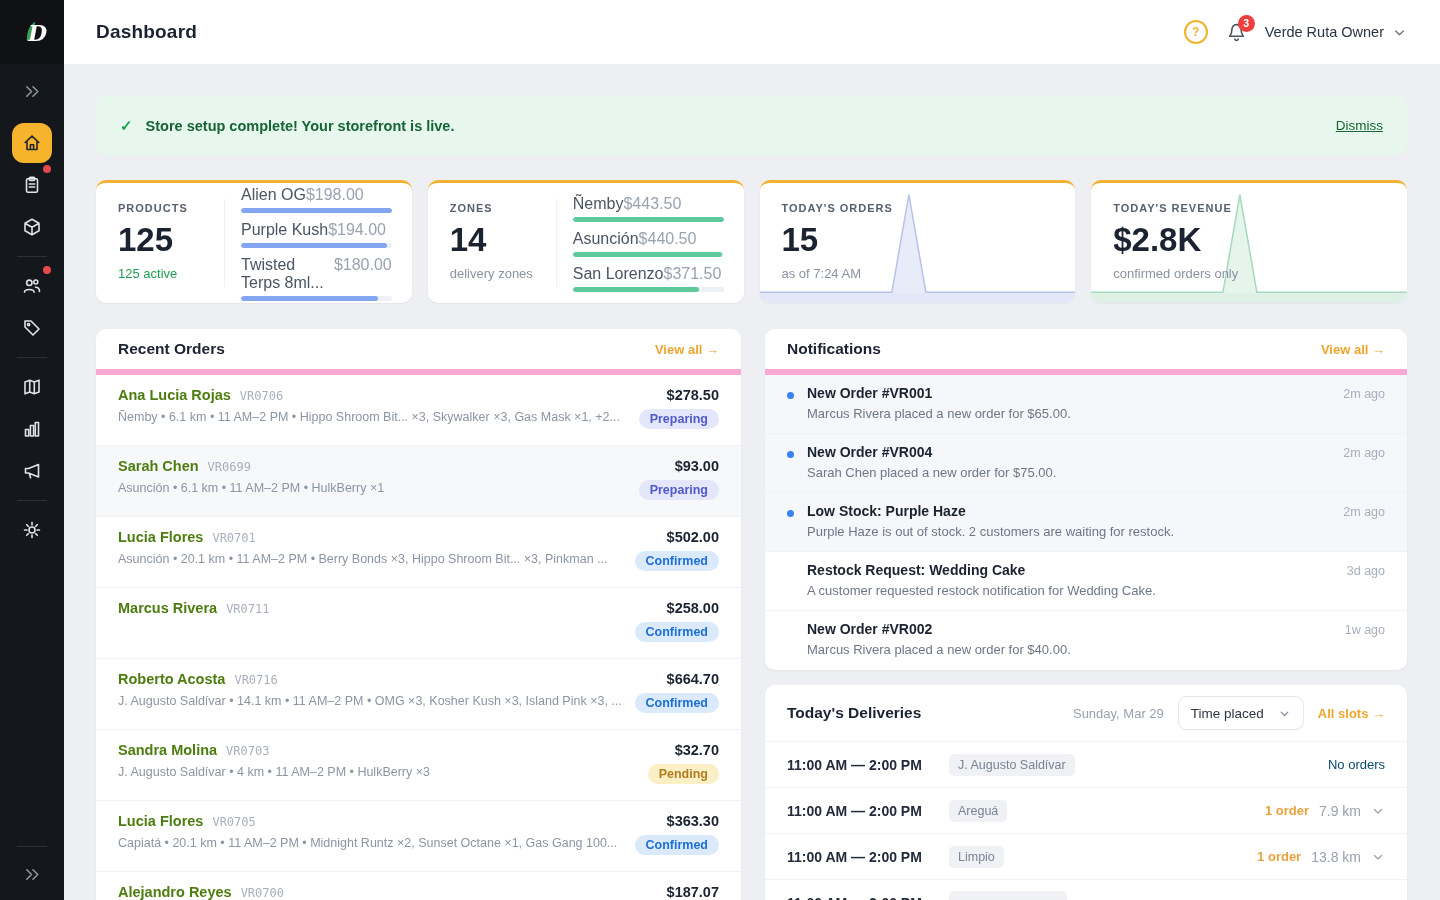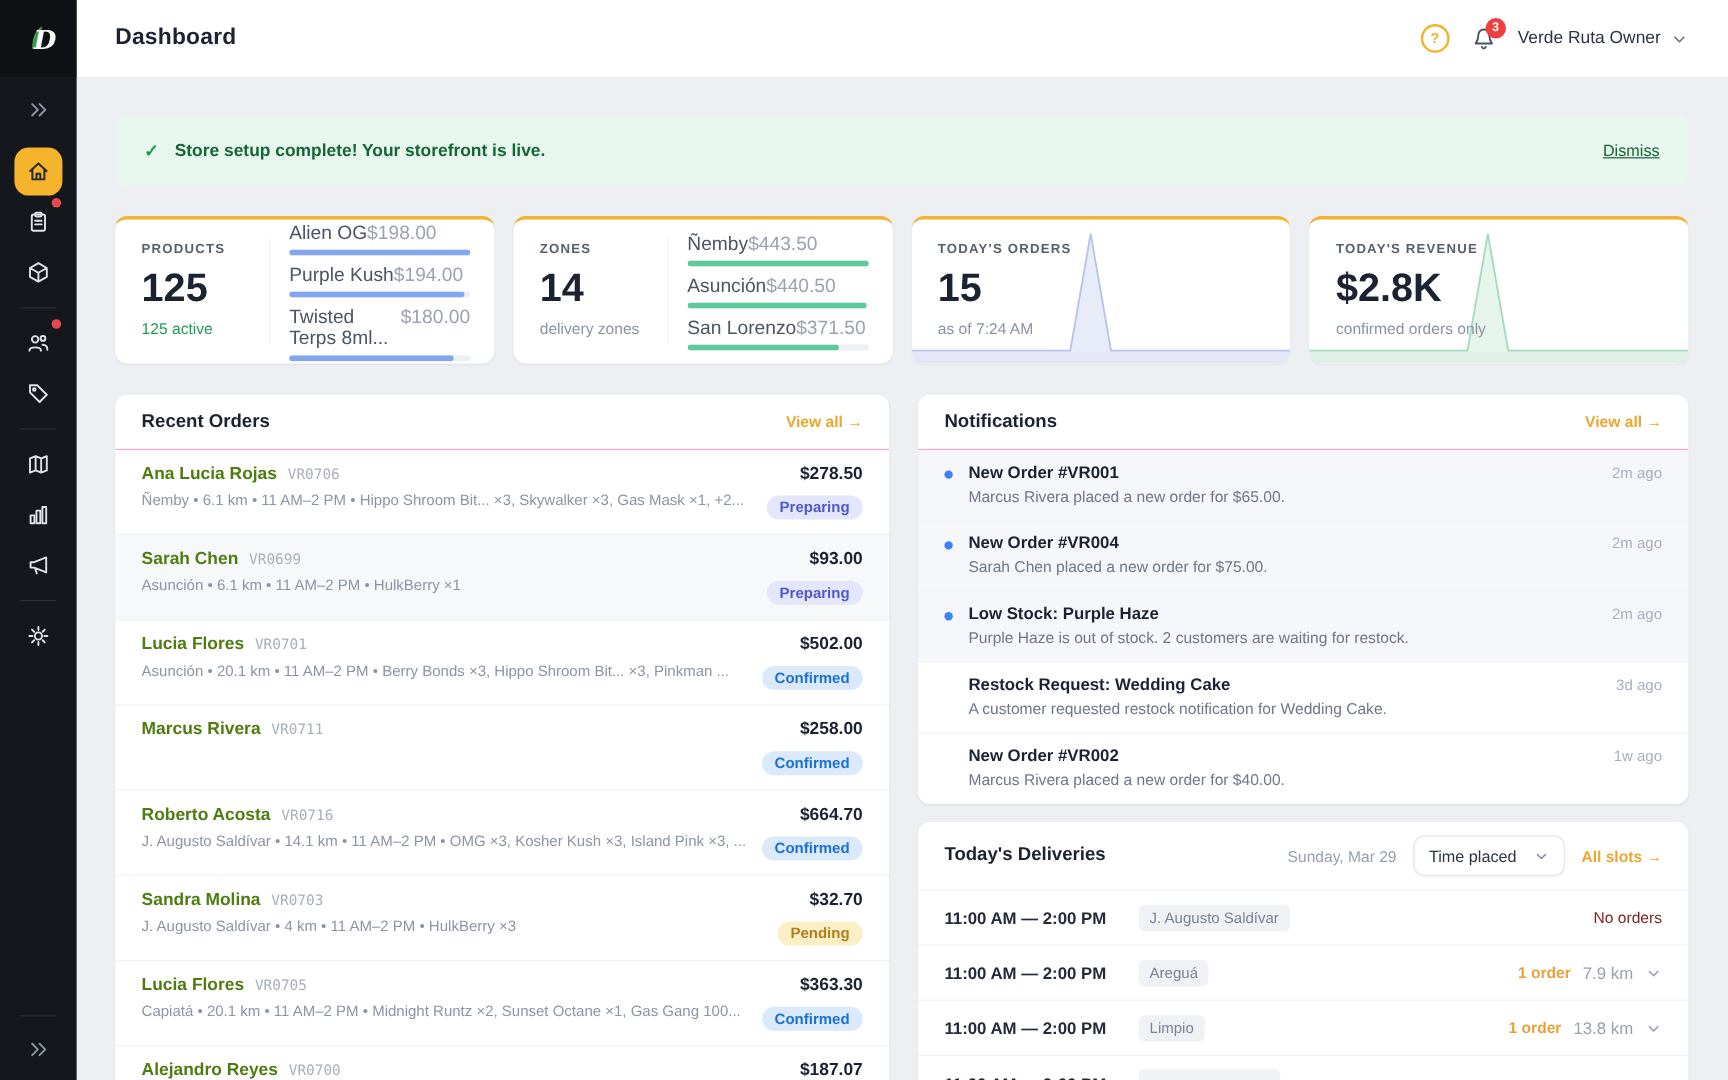--- a/index.html
+++ b/index.html
@@ -54,33 +54,33 @@
   .bar i { display:block; height:100%; border-radius:3px; }
   .bar.blue i { background:#82A7F0; }
   .bar.green i { background:#5EC99B; }
   .card-spark { padding:19px 0 0 22px; position:relative; }
   .card-spark .stat-label, .card-spark .stat-value, .card-spark .stat-sub { position:relative; z-index:1; }
   .spark { position:absolute; left:0; top:0; width:100%; height:100%; z-index:0; }
 
   
   .grid { margin-top:26px; display:grid; grid-template-columns:645px 642px; gap:24px; align-items:start; }
   .panel { background:#fff; border-radius:10px; box-shadow:0 1px 2px rgba(16,24,40,.05); overflow:hidden; }
-  .panel-head { height:46px; display:flex; align-items:center; padding:0 22px; border-bottom:1px solid #f9a8d4; }
+  .panel-head { height:46px; display:flex; align-items:center; padding:0 22px; border-bottom:6px solid #f9a8d4; }
   .panel-title { font-size:15.5px; font-weight:700; color:#1B2230; }
   .view-all { margin-left:auto; font-size:13px; font-weight:600; color:#EDA62E; cursor:pointer; }
 
   
   .order-row { height:71px; padding:12px 22px; display:flex; border-bottom:1px solid #F0F2F5; }
   .order-row.highlight { background:#F6F8FA; }
   .order-left { flex:1; min-width:0; }
   .order-name-line { display:flex; align-items:baseline; gap:9px; }
   .order-name { font-size:14.5px; font-weight:700; color:#4d7c0f; }
   .order-id { font-size:12px; color:#A8AFBC; font-family:"DejaVu Sans Mono", monospace; }
   .order-meta { margin-top:7px; font-size:12.5px; color:#8C95A4; white-space:nowrap; overflow:hidden; max-width:520px; }
-  .order-right { display:flex; flex-direction:column; align-items:flex-end; flex-shrink:0;justify-content:space-between; }
+  .order-right { display:flex; flex-direction:column; align-items:flex-end; flex-shrink:0; }
   .order-amount { font-size:14.5px; font-weight:700; color:#1B2230; }
   .badge { margin-top:6px; font-size:12.5px; font-weight:600; padding:3px 11px; border-radius:999px; }
   .badge.preparing { background:#E4E6FB; color:#5059C9; }
   .badge.confirmed { background:#DBEAFB; color:#1D6FD8; }
   .badge.pending   { background:#FAEFC5; color:#B17D1F; }
 
   
   .notif-item { height:59px; padding:10px 22px 0; display:flex; border-bottom:1px solid #F0F2F5; }
   .notif-item:last-child { border-bottom:none; }
   .notif-item.unread { background:#F5F7FA; }
@@ -95,21 +95,21 @@
   
   .deliv-head { height:56px; display:flex; align-items:center; padding:0 22px; gap:14px; }
   .deliv-date { margin-left:auto; font-size:13px; color:#98A1AF; }
   .sort-select { height:34px; border:1px solid #E3E7EC; border-radius:9px; background:#fff; display:flex; align-items:center; gap:14px; padding:0 12px; cursor:pointer; box-shadow:0 1px 1px rgba(16,24,40,.04); }
   .sort-value { font-size:13.5px; color:#2B3442; }
   .deliv-row { height:46px; padding:0 22px; display:flex; align-items:center; border-top:1px solid #F0F2F5; }
   .slot-time { font-size:14px; font-weight:700; color:#232B3A; width:150px; flex-shrink:0; }
   .zone-chip { margin-left:12px; background:#EFF1F4; color:#7A8494; font-size:12.5px; padding:4px 9px; border-radius:5px; }
   .zone-chip.placeholder { min-width:118px; height:23px; }
   .deliv-right { margin-left:auto; display:flex; align-items:center; gap:10px; }
-  .slot-orders { font-size:13px; color:#7f1d1d; }
+  .slot-orders { font-size:13px; color:#0c4a6e; }
   .slot-orders.hot { color:#E8A23D; font-weight:700; }
   .slot-km { font-size:14px; color:#98A1AF; }
   .chev { color:#9AA2B0; display:grid; place-items:center; cursor:pointer; }
 </style>
 </head>
 <body>
 
 <div class="app">
 
   <aside class="sidebar">

